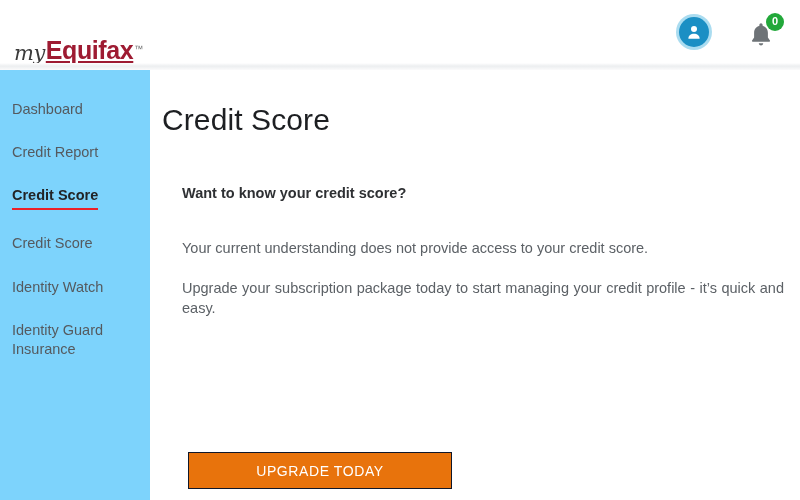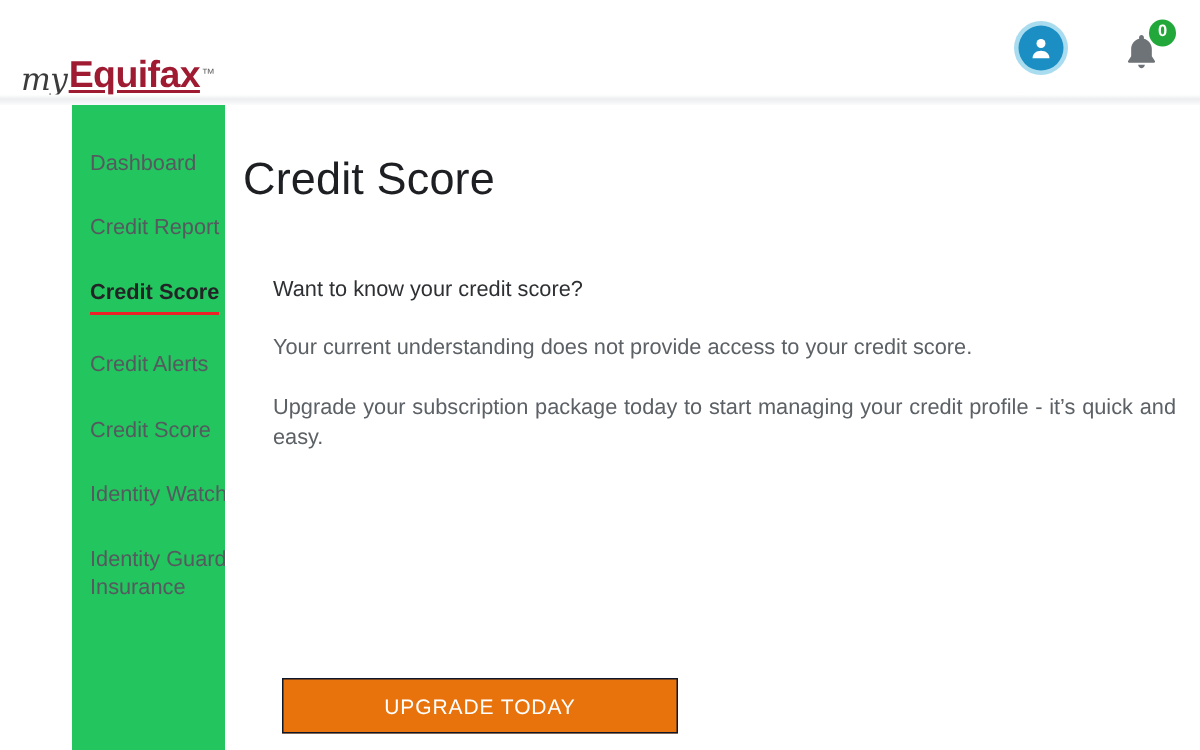--- a/index.html
+++ b/index.html
@@ -117,22 +117,21 @@
     line-height: 1;
   }
 
   
   .sidebar {
     position: absolute;
     top: 70px; left: 0;
     width: 150px;
     height: 430px;
     padding-top: 30px;
-    background: #22c55e;
-    margin-left: 48px;
+    background: #7dd3fc;
   }
   .nav-item {
     padding: 0 0 0 12px;
     margin-bottom: 24px;
     font-size: 14.5px;
     color: #555a5f;
     cursor: pointer;
     line-height: 1.32;
     white-space: nowrap;
   }
@@ -164,23 +163,23 @@
     letter-spacing: 0.1px;
   }
 
   .content {
     margin: 48px 0 0 32px;
     width: 605px;
   }
 
   .content h2 {
     font-size: 14.5px;
-    font-weight: normal;
+    font-weight: bold;
     color: #2e3033;
-    margin-bottom: 21px;
+    margin-bottom: 37px;
   }
 
   .content p {
     font-size: 14.5px;
     color: #5c6166;
     line-height: 1.42;
     margin-bottom: 19px;
     max-width: 602px;
   }
   .content p.justified { text-align: justify; }
@@ -241,23 +240,20 @@
   <div class="nav-item">
     <span class="nav-label">Dashboard</span>
   </div>
   <div class="nav-item">
     <span class="nav-label">Credit Report</span>
   </div>
   <div class="nav-item active">
     <span class="nav-label">Credit Score</span>
   </div>
   <div class="nav-item">
-    <span class="nav-label">Credit Alerts</span>
-  </div>
-  <div class="nav-item">
     <span class="nav-label">Credit Score</span>
   </div>
   <div class="nav-item">
     <span class="nav-label">Identity Watch</span>
   </div>
   <div class="nav-item multiline">
     <span class="nav-label">Identity Guard Insurance</span>
   </div>
 </nav>
 

